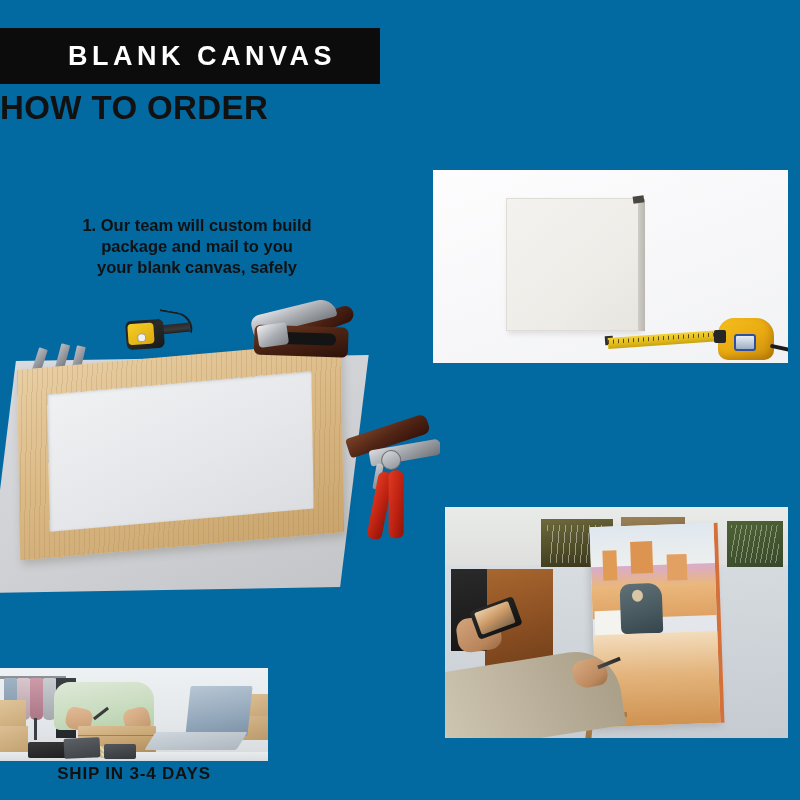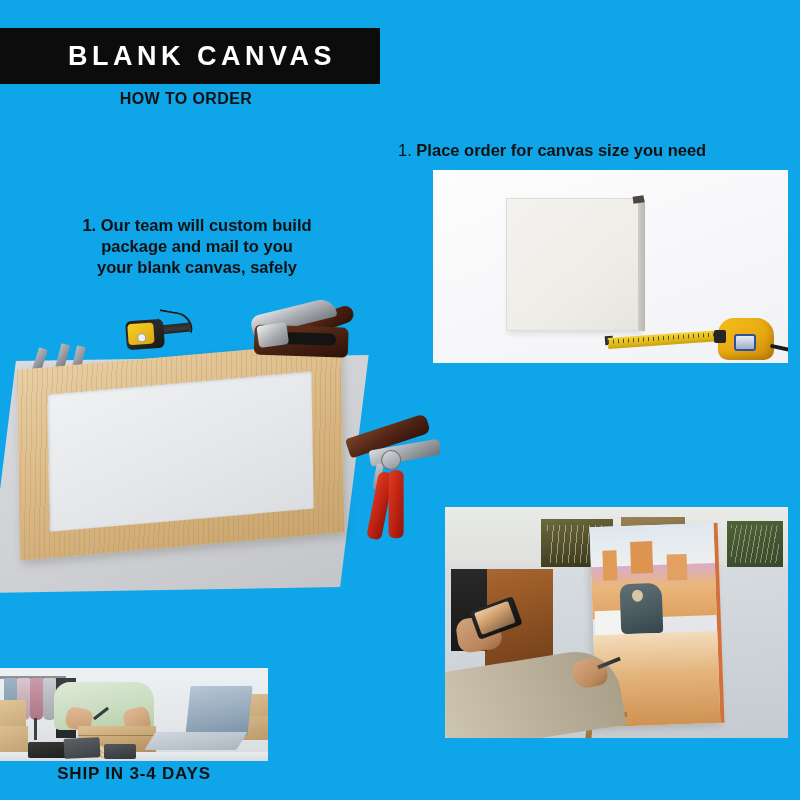--- a/index.html
+++ b/index.html
@@ -9,21 +9,21 @@
     height: 800px;
     background: #ffffff;
     font-family: "Liberation Sans", sans-serif;
     overflow: hidden;
   }
 
   #page {
     position: relative;
     width: 800px;
     height: 800px;
-    background: #0ea5e9;
+    background: #0369a1;
   }
 
   
   .title-banner {
     position: absolute;
     left: 0;
     top: 28px;
     width: 380px;
     height: 56px;
     background: #0c0c0c;
@@ -38,23 +38,23 @@
     letter-spacing: 4.5px;
     line-height: 1;
     padding-left: 24px;
   }
 
   .subtitle {
     position: absolute;
     left: 0;
     top: 90px;
     width: 372px;
-    text-align: center;
+    text-align: left;
     color: #111111;
-    font-size: 16px;
+    font-size: 33px;
     font-weight: bold;
     letter-spacing: 0.4px;
     line-height: 1.1;
   }
 
   
   .step-caption {
     position: absolute;
     color: #111111;
     font-weight: bold;
@@ -677,24 +677,20 @@
 <body>
 
 <div id="page">
 
   <div class="title-banner">
     <span class="title-text">BLANK CANVAS</span>
   </div>
 
   <div class="subtitle">HOW TO ORDER</div>
 
-  <div class="step-caption" id="step1-caption">
-    <span class="step-num-light">1.</span>
-    <span>Place order for canvas size you need</span>
-  </div>
 
   <div class="photo" id="photo-canvas">
     <div class="bg-sheet"></div>
     <div class="sq-canvas"></div>
     <div class="sq-canvas-edge"></div>
     <div class="sq-canvas-corner"></div>
     <div class="tape-hook"></div>
     <div class="tape-blade"></div>
     <div class="tape-body">
       <div class="slot"></div>

